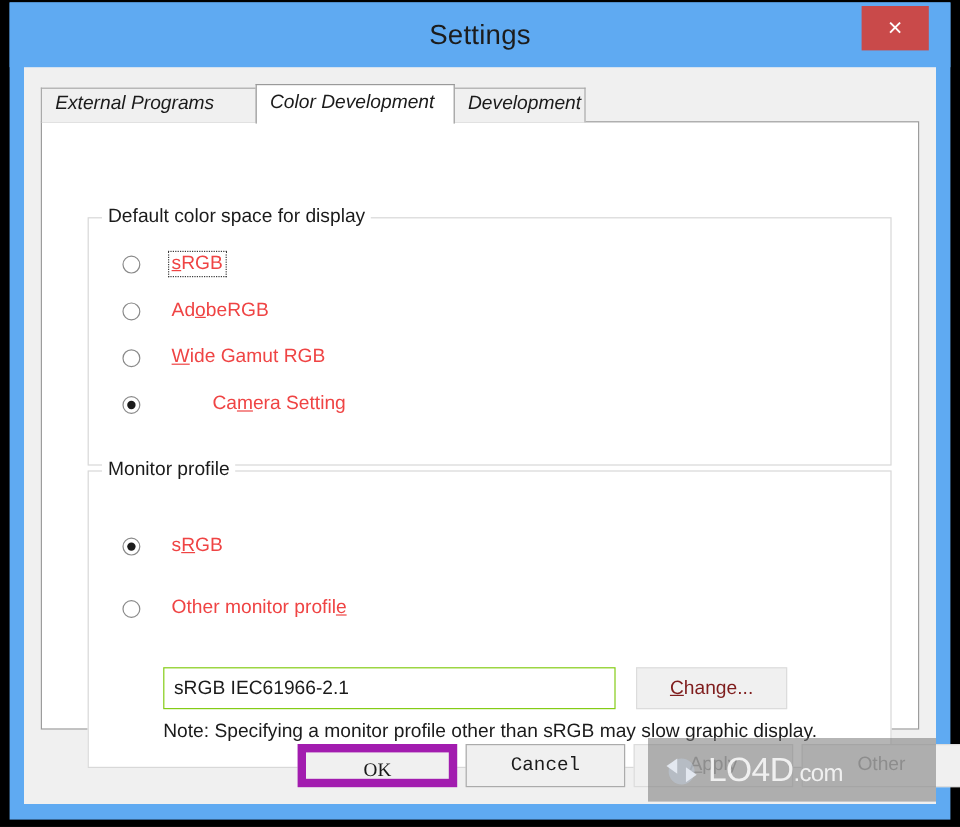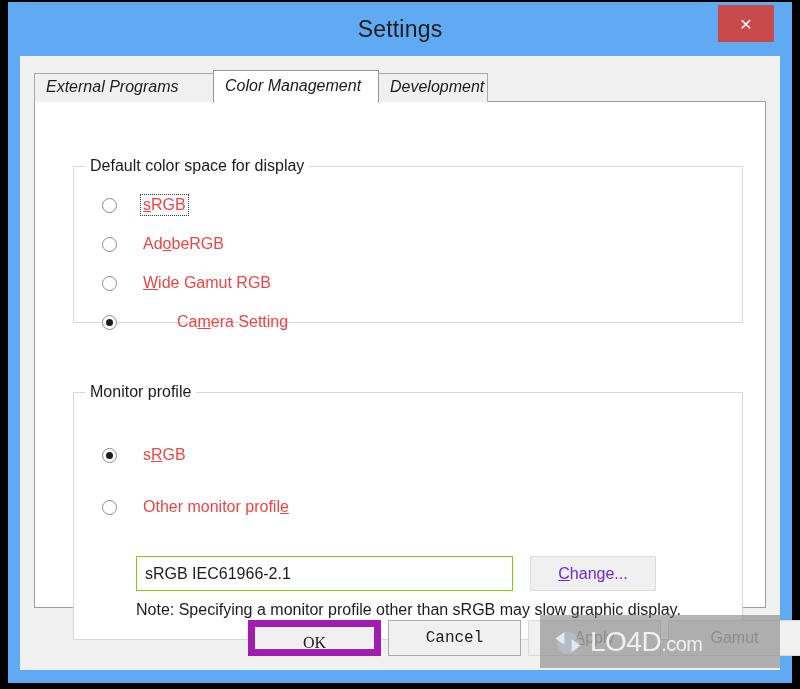--- a/index.html
+++ b/index.html
@@ -122,23 +122,23 @@
     top: -10px;
     left: 11px;
     background: #ffffff;
     padding: 0 5px;
     font-size: 16px;
     color: #1b1b1b;
     white-space: nowrap;
   }
   #group-colorspace {
     left: 38px;
-    top: 64px;
+    top: 79px;
     width: 670px;
-    height: 157px;
+    height: 207px;
   }
   #group-monitor {
     left: 38px;
     top: 290px;
     width: 670px;
     height: 248px;
   }
 
   
   .radio-row {
@@ -201,21 +201,21 @@
   #change-button {
     position: absolute;
     left: 456px;
     top: 163px;
     width: 126px;
     height: 35px;
     background: #f0f0f0;
     border: 1px solid #dcdcdc;
     box-sizing: border-box;
     font-size: 16px;
-    color: #6d28d9;
+    color: #7f1d1d;
     text-align: center;
     line-height: 33px;
   }
   #note-text {
     position: absolute;
     left: 62px;
     top: 208px;
     font-size: 16px;
     color: #1b1b1b;
     white-space: nowrap;
@@ -292,21 +292,21 @@
 
   <div id="titlebar">
     <div id="title-text">Settings</div>
     <div id="close-button">×</div>
   </div>
 
   <div id="dialog-body">
 
     <div id="tabstrip">
         <div class="tab" style="left: 0px; width: 180px;"><span>External Programs</span></div>
-        <div class="tab active" style="left: 179px; width: 166px;"><span>Color Management</span></div>
+        <div class="tab active" style="left: 179px; width: 166px;"><span>Color Development</span></div>
         <div class="tab" style="left: 344px; width: 110px;"><span>Development</span></div>
       </div>
 
     <div id="tabpanel">
 
       <div class="groupbox" id="group-colorspace">
         <div class="groupbox-title">Default color space for display</div>
         <div id="colorspace-radios">
             <div class="radio-row" style="left: 28px; top: 26px;">
               <span class="radio-mark"></span>
@@ -346,21 +346,21 @@
 
         <div id="note-text">Note: Specifying a monitor profile other than sRGB may slow graphic display.</div>
       </div>
 
     </div>
 
     <div id="buttonbar">
         <div class="dlgbutton default" id="btn-ok">OK</div>
         <div class="dlgbutton" id="btn-cancel">Cancel</div>
         <div class="dlgbutton disabled" id="btn-apply"><span class="acc">A</span>pply</div>
-        <div class="dlgbutton disabled" id="btn-help">Gamut</div>
+        <div class="dlgbutton disabled" id="btn-help">Other</div>
       </div>
 
     <div id="watermark">
       <svg id="watermark-logo" viewBox="0 0 40 40">
         <circle cx="20" cy="21" r="12" fill="rgba(190,200,215,0.55)"></circle>
         <path d="M6 16 L16 9 L16 23 Z" fill="rgba(235,240,248,0.85)"></path>
         <path d="M34 24 L24 31 L24 17 Z" fill="rgba(235,240,248,0.85)"></path>
       </svg>
       <div id="watermark-text">
         <span>LO4D</span><span class="tld">.com</span>

